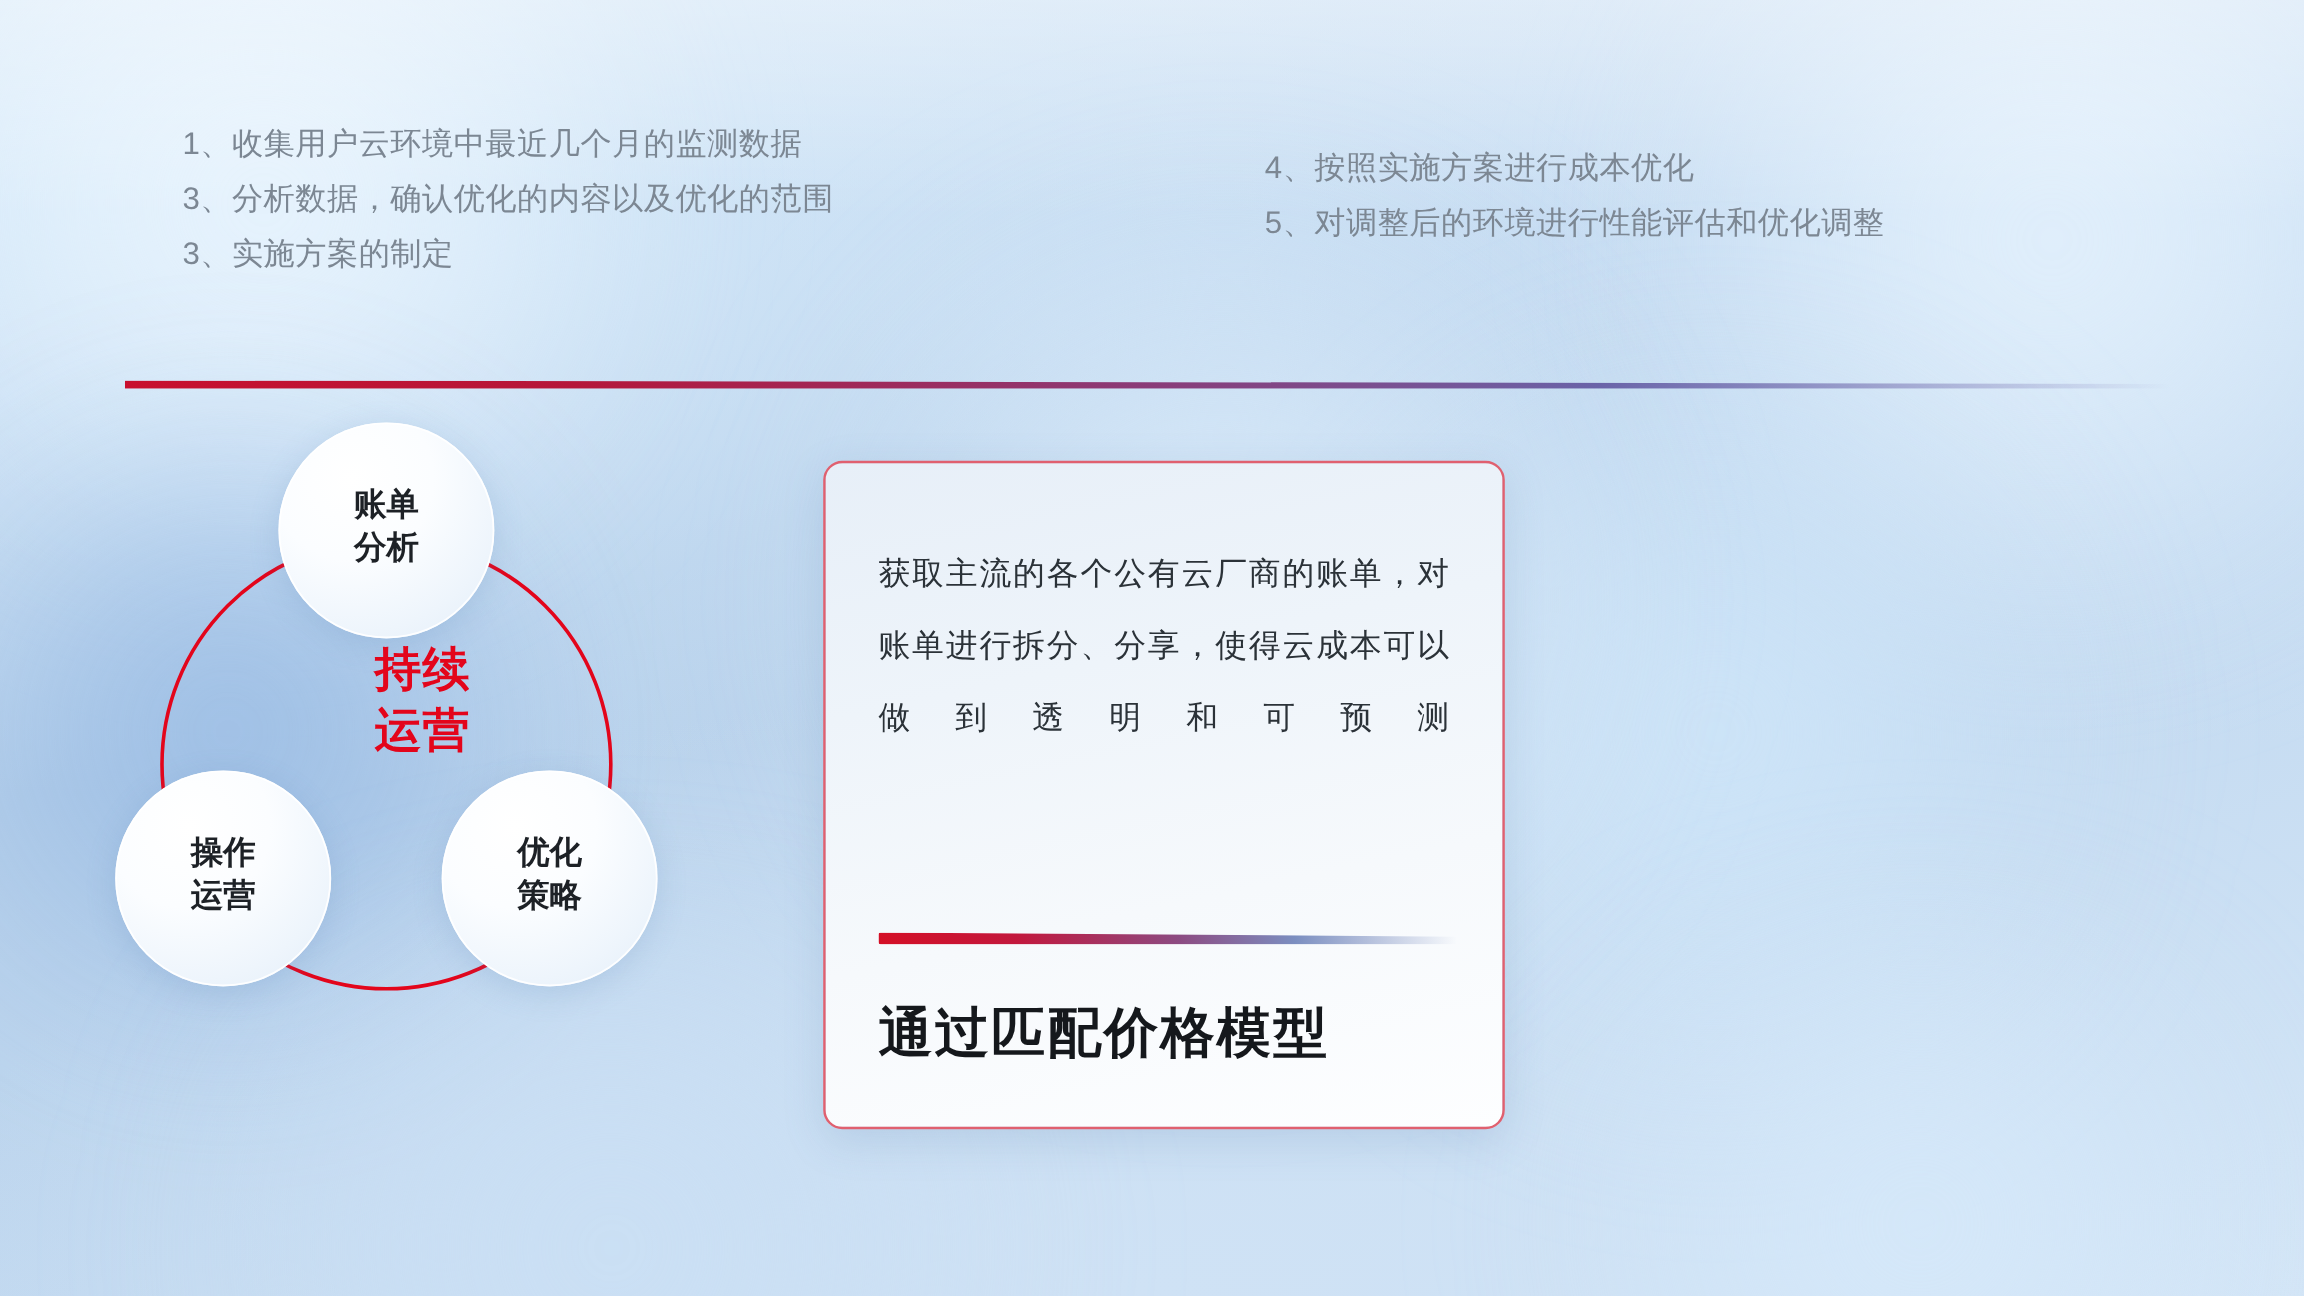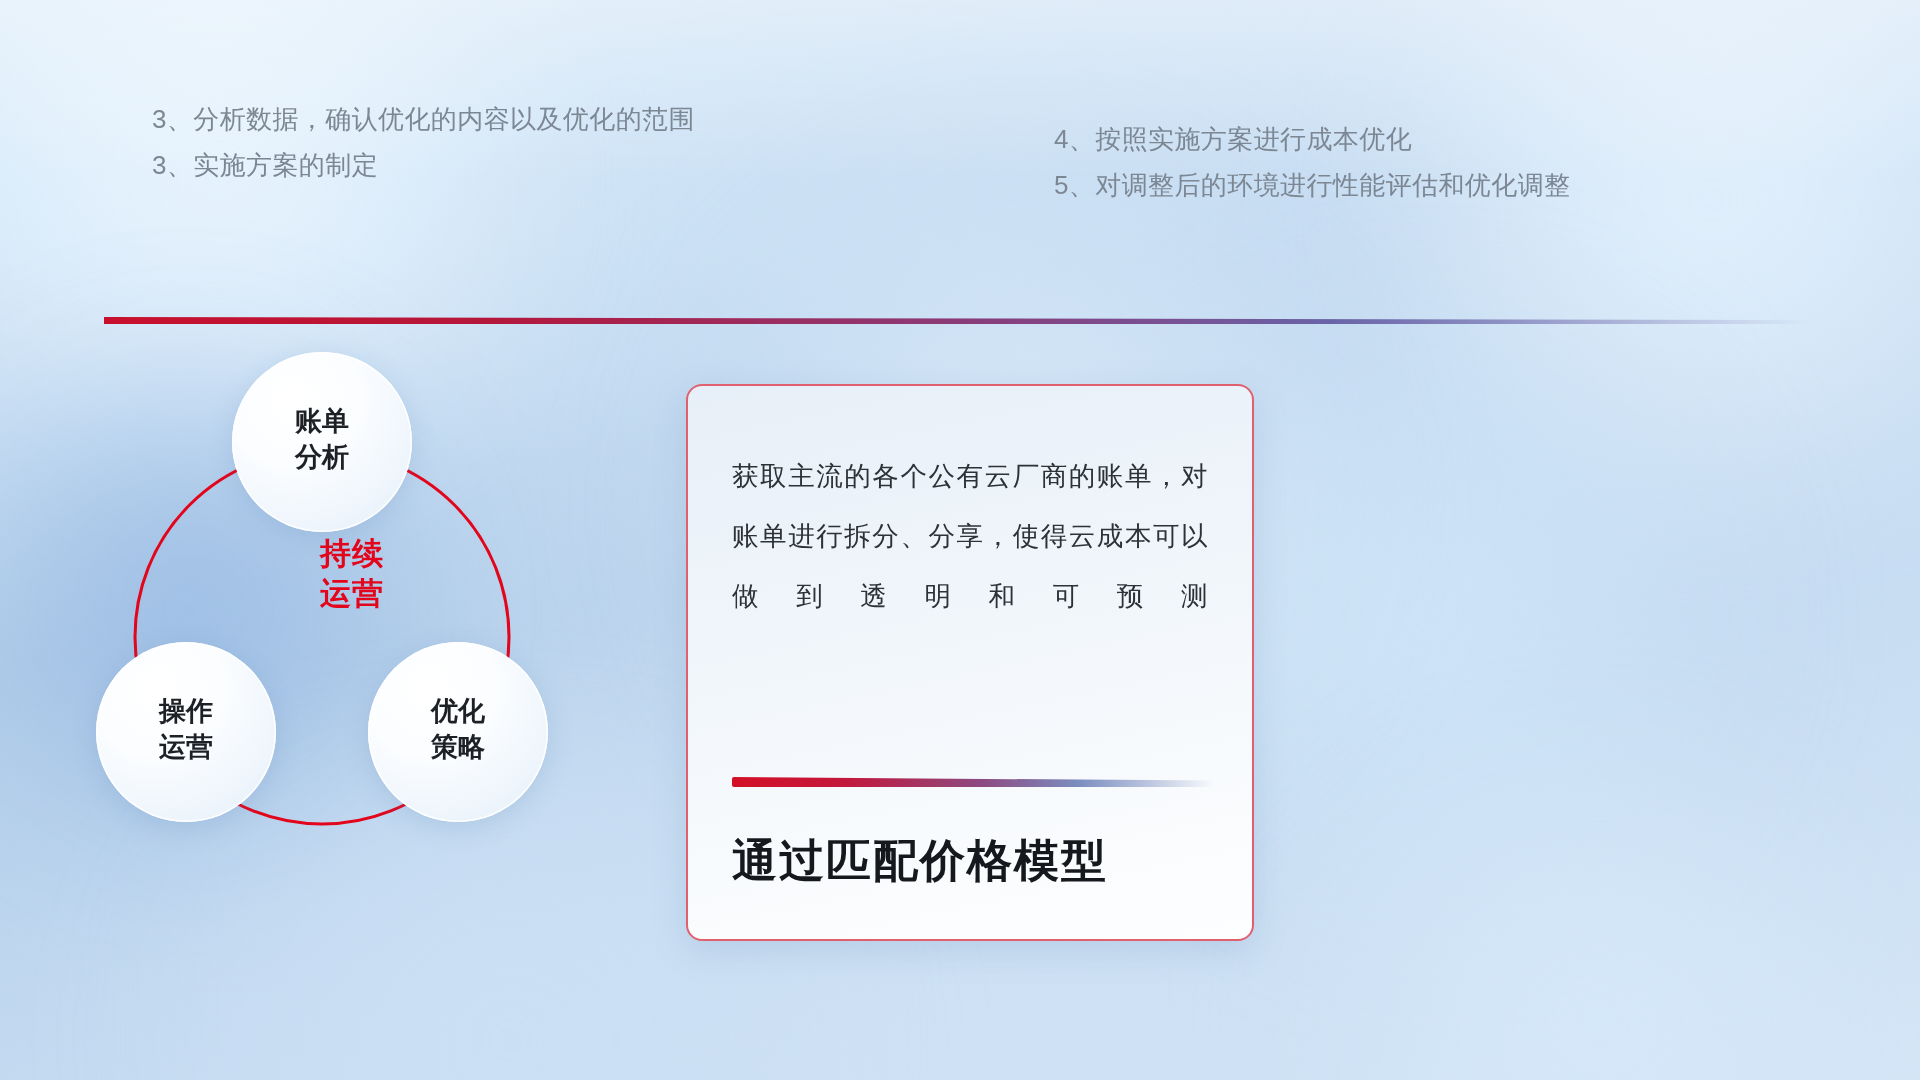--- a/index.html
+++ b/index.html
@@ -74,25 +74,25 @@
     text-align:center;
     font-family:Liberation Mono, monospace;
   }
   .bubble.top  { left:136px; top:0px;   width:180px; height:180px; }
   .bubble.bl   { left:0px;   top:290px; width:180px; height:180px; }
   .bubble.br   { left:272px; top:290px; width:180px; height:180px; }
 
   .venn-center{
     position:absolute; left:156px; top:182px; width:200px;
     text-align:center; color:#e3051b; font-weight:bold;
-    font-size:31px; line-height:1.3; letter-spacing:1px;
+    font-size:39px; line-height:1.3; letter-spacing:1px;
   }
 
   
-  .cards{ position:absolute; left:686px; top:384px; display:flex; gap:68px;font-family:Liberation Mono, monospace; }
+  .cards{ position:absolute; left:686px; top:384px; display:flex; gap:68px; }
   .card{
     width:568px; height:557px;
     border-radius:16px;
     border:2px solid #e0606f;
     background:linear-gradient(168deg,#e7eff8 0%, #eef4fa 32%, #f6f9fc 64%, #fdfeff 100%);
     box-shadow:0 10px 34px rgba(90,125,170,.18);
     padding:62px 44px 0 44px;
     display:flex; flex-direction:column;
     position:relative;
   }
@@ -125,20 +125,21 @@
   <div class="blob b3"></div>
   <div class="blob b4"></div>
   <div class="blob b5"></div>
   <div class="blob b6"></div>
   <div class="blob b7"></div>
   <div class="sheen"></div>
 </div>
 
 <div class="steps">
   <div class="steps-col left">
+    <div class="step">1、收集用户云环境中最近几个月的监测数据</div>
     <div class="step">3、分析数据，确认优化的内容以及优化的范围</div>
     <div class="step">3、实施方案的制定</div>
   </div>
   <div class="steps-col right">
     <div class="step">4、按照实施方案进行成本优化</div>
     <div class="step">5、对调整后的环境进行性能评估和优化调整</div>
   </div>
 </div>
 
 <div class="top-rule"></div>

